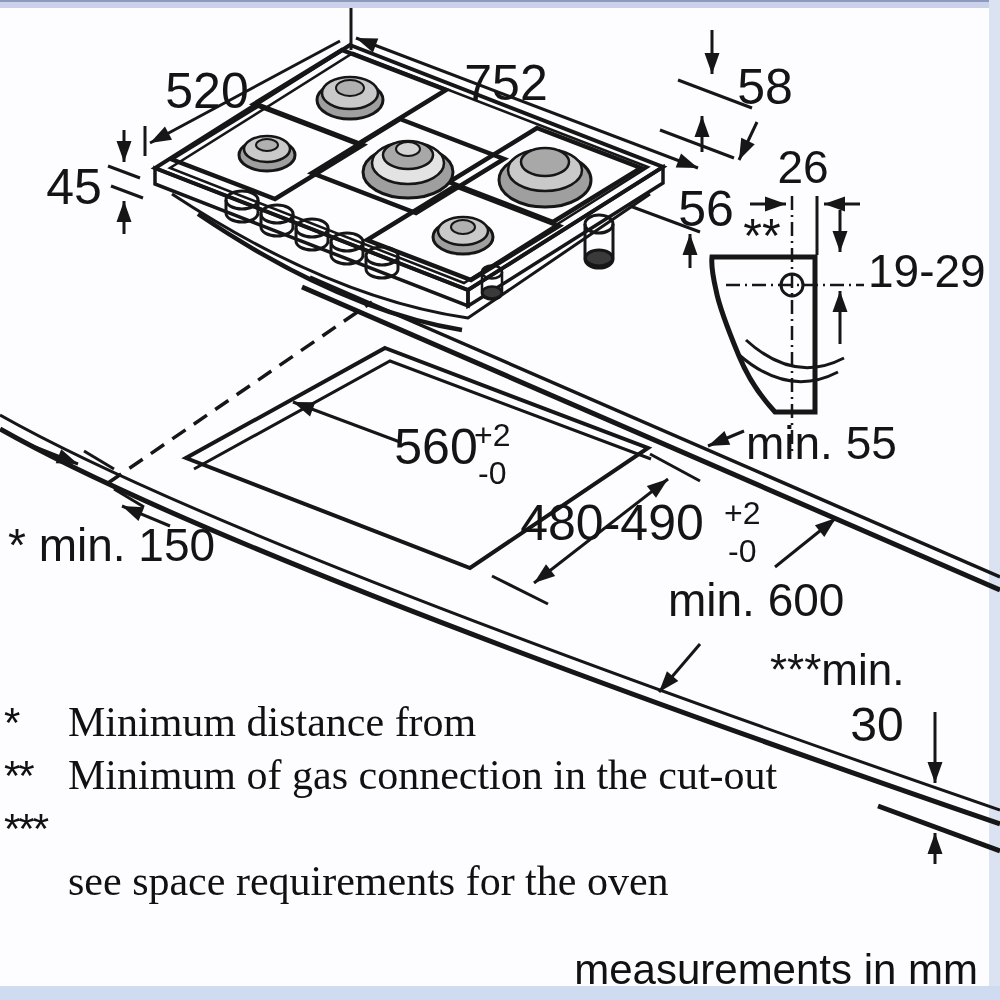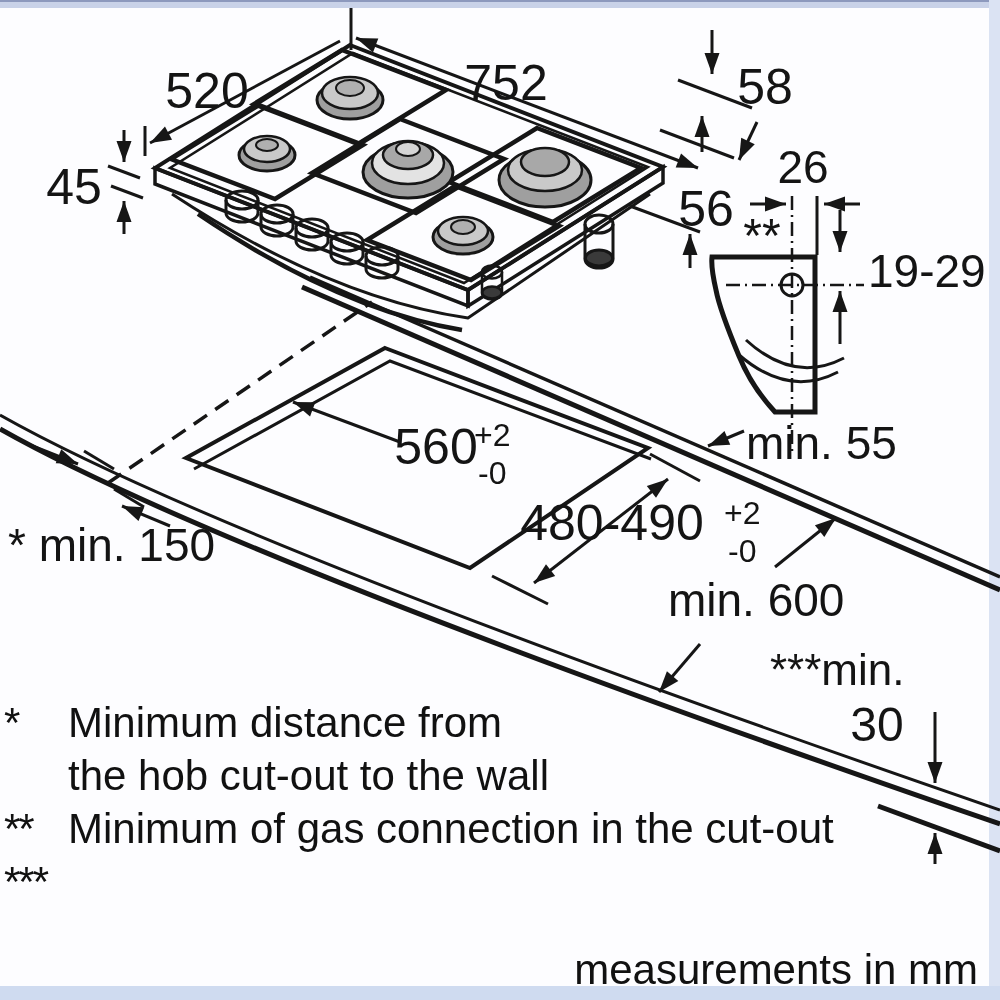--- a/index.html
+++ b/index.html
@@ -7,21 +7,21 @@
          font-family:"Liberation Sans",sans-serif;color:#111;}
   .frame-top{position:absolute;left:0;top:0;width:1000px;height:8px;background:#c9d2e8;border-top:2px solid #8d99bd;box-sizing:border-box;}
   .frame-right{position:absolute;right:0;top:0;width:11px;height:1000px;background:#dbe3f3;}
   .frame-bottom{position:absolute;left:0;bottom:0;width:1000px;height:14px;background:#cfdbf0;}
   svg{position:absolute;left:0;top:0;}
   svg text{font-family:"Liberation Sans",sans-serif;fill:#141414;}
   .ln{stroke:#161616;fill:none;}
   .fnotes{position:absolute;left:0;top:696px;width:985px;}
   .fnrow{display:flex;align-items:flex-start;font-size:42px;line-height:53px;}
   .fnm{flex:0 0 64px;padding-left:4px;letter-spacing:-2px;}
-  .fnt{flex:1;}
+  .fnt{flex:1;font-family:Liberation Serif, serif;}
   .units{position:absolute;right:22px;top:946px;font-size:42px;}
 </style>
 </head>
 <body>
 
 <div id="stage">
   <div class="frame-top"></div>
   <div class="frame-right"></div>
   <div class="frame-bottom"></div>
 
@@ -214,31 +214,31 @@
         <polygon points="124,162 116.5,141 131.5,141" fill="#161616"></polygon>
         <polygon points="124,201 131.5,222 116.5,222" fill="#161616"></polygon>
       </g>
   </svg>
 
   <div class="fnotes">
     <div class="fnrow">
       <span class="fnm">*</span>
       <span class="fnt">
         <span>Minimum distance from</span><br>
-        <span>the hob cut-out to the wall</span>
       </span>
     </div>
     <div class="fnrow">
       <span class="fnm">**</span>
       <span class="fnt">
         <span>Minimum of gas connection in the cut-out</span>
       </span>
     </div>
     <div class="fnrow">
       <span class="fnm">***</span>
       <span class="fnt">
         <br>
+        <span>see space requirements for the oven</span>
       </span>
     </div>
   </div>
 
   <div class="units">measurements in mm</div>
 </div>
 
 </body></html>

